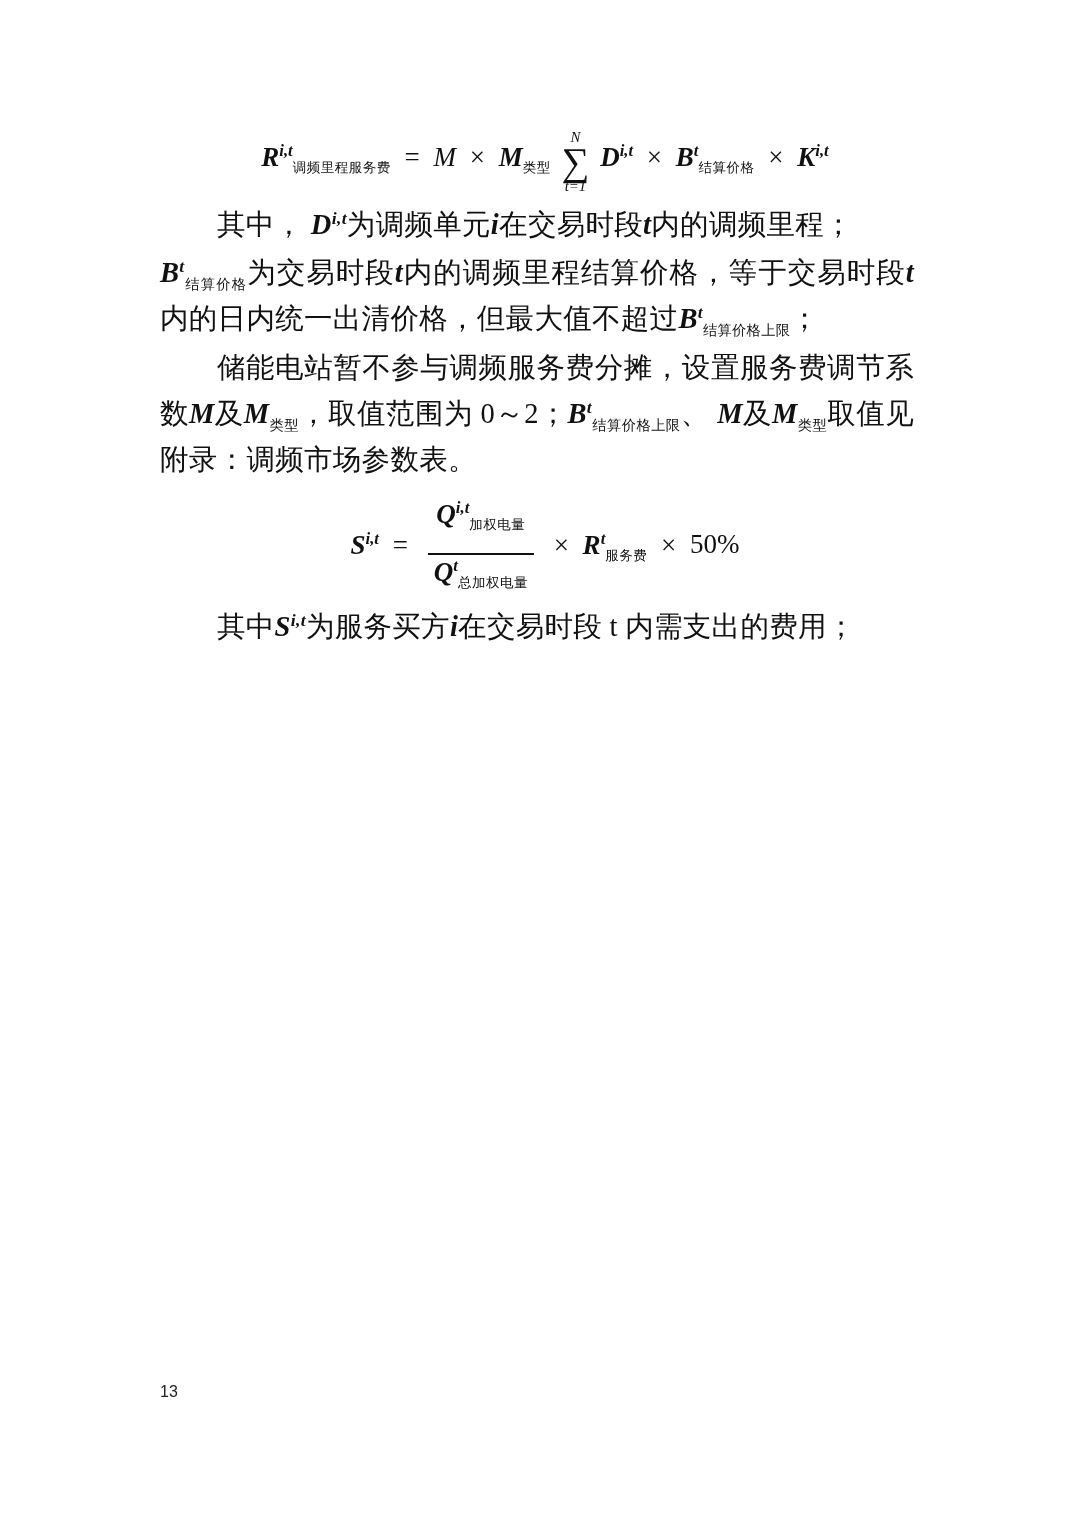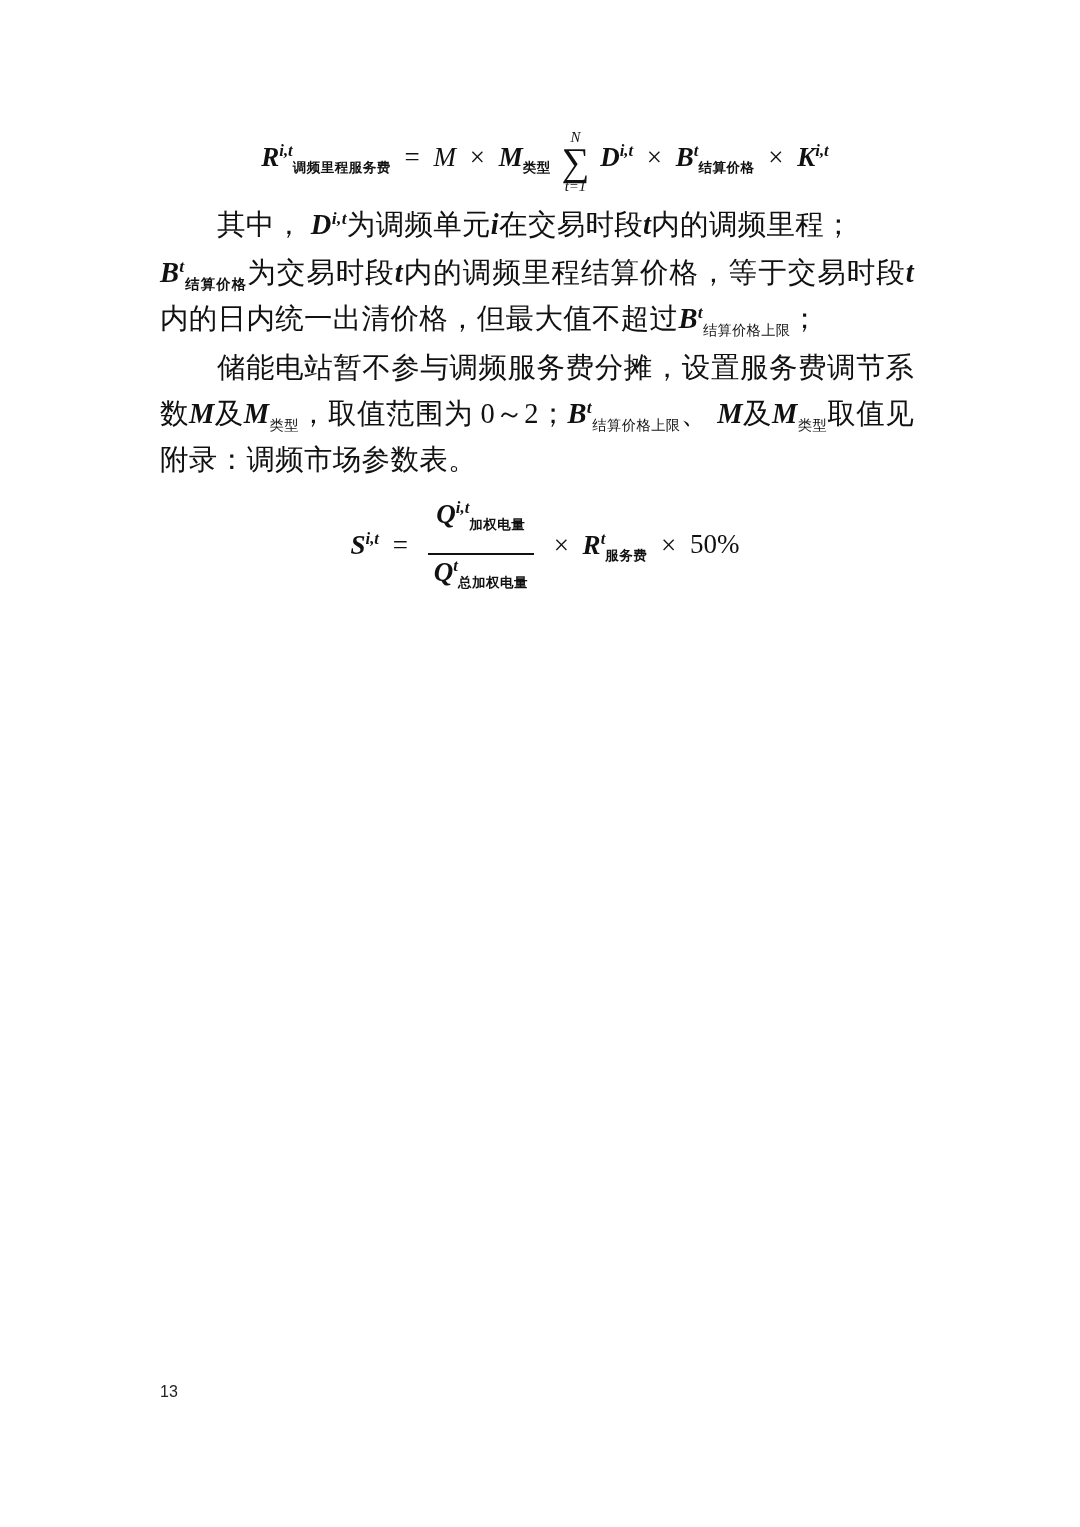--- a/index.html
+++ b/index.html
@@ -45,21 +45,21 @@
   .sup-it {
     font-size: 0.62em;
     vertical-align: super;
     font-style: italic;
     font-weight: 600;
   }
   .sub-cn {
     font-size: 0.50em;
     vertical-align: sub;
     font-style: normal;
-    font-weight: 700;
+    font-weight: 400;
     font-family: "Liberation Sans", "DejaVu Sans", sans-serif;
     letter-spacing: 0.5px;
   }
   .sub-cn-light {
     font-size: 0.50em;
     vertical-align: sub;
     font-style: normal;
     font-weight: 400;
     font-family: Liberation Serif, serif;
   }
@@ -174,17 +174,20 @@
       <span class="frac">
         <span class="num"><span class="var"><span>Q</span><span class="sup-it">i,t</span><span class="sub-cn">加权电量</span></span></span>
         <span class="den"><span class="var"><span>Q</span><span class="sup-it">t</span><span class="sub-cn">总加权电量</span></span></span>
       </span>
       <span class="op">×</span>
       <span class="var"><span>R</span><span class="sup-it">t</span><span class="sub-cn">服务费</span></span>
       <span class="op">×</span>
       <span>50%</span>
     </div>
 
+    <p class="body indent">
+      <span>其中</span><span class="nowrapvar"><span class="inline-var">S</span><span class="sup-it">i,t</span></span><span>为服务买方</span><span class="inline-var">i</span><span>在交易时段 t 内需支出的费用；</span>
+    </p>
 
   </div>
 
   <div class="page-number">13</div>
 </div>
 
 </body></html>

